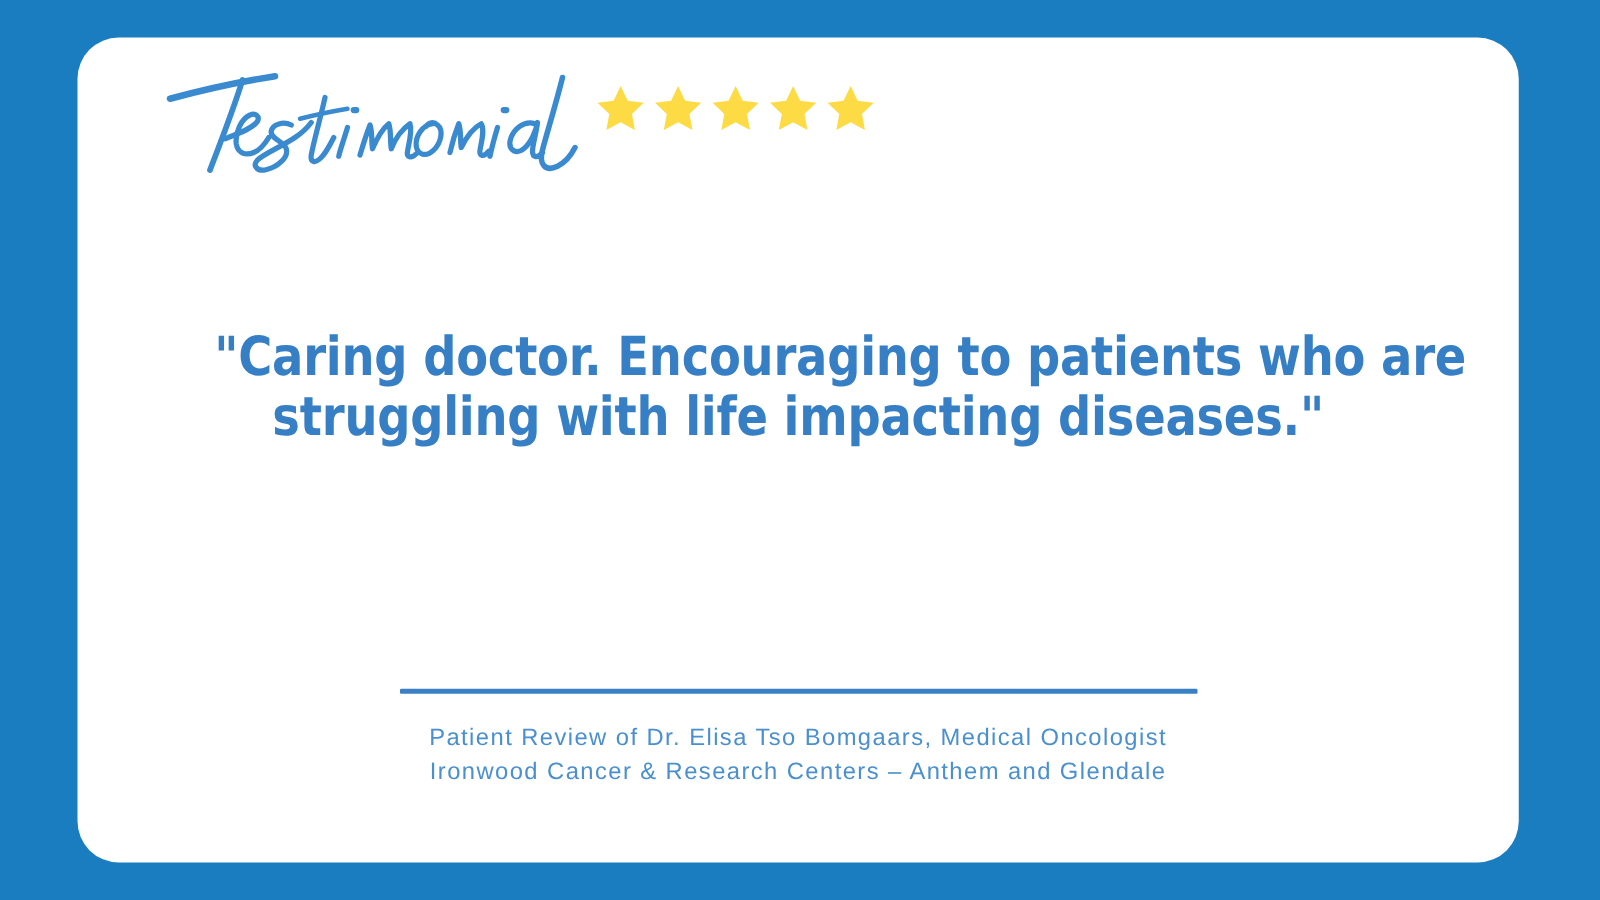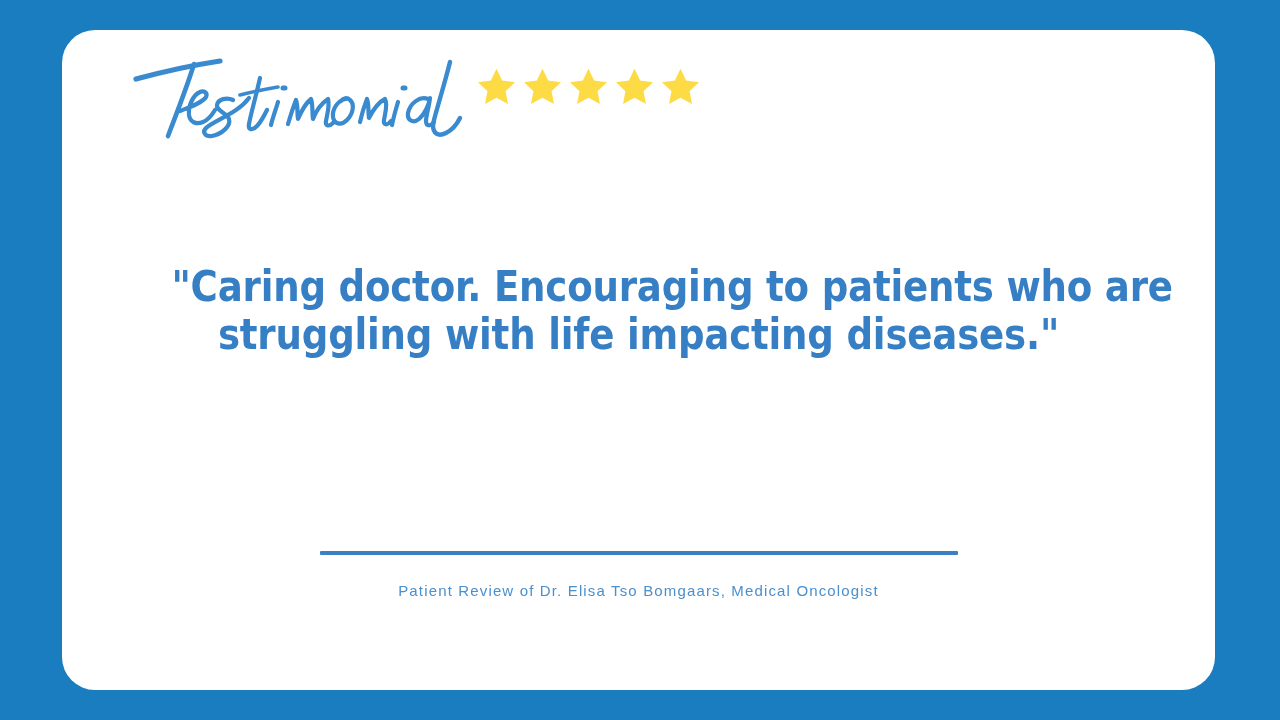--- a/index.html
+++ b/index.html
@@ -124,21 +124,21 @@
   }
 
   
   #attribution {
     position: absolute;
     left: 0;
     right: 0;
     top: 547px;
     text-align: center;
     color: #4a8fce;
-    font-size: 15px;
+    font-size: 19px;
     line-height: 27px;
     letter-spacing: 1.15px;
     font-weight: normal;
   }
   #attribution .aline {
     display: block;
     white-space: nowrap;
   }
 </style>
 </head>
@@ -220,16 +220,17 @@
 
     <div id="quote">
       <span class="qline">"Caring doctor. Encouraging to patients who are</span>
       <span class="qline">struggling with life impacting diseases."</span>
     </div>
 
     <div id="divider"></div>
 
     <div id="attribution">
       <span class="aline">Patient Review of Dr. Elisa Tso Bomgaars, Medical Oncologist</span>
+      <span class="aline">Ironwood Cancer &amp; Research Centers – Anthem and Glendale</span>
     </div>
 
   </div>
 </div>
 
 </body></html>

